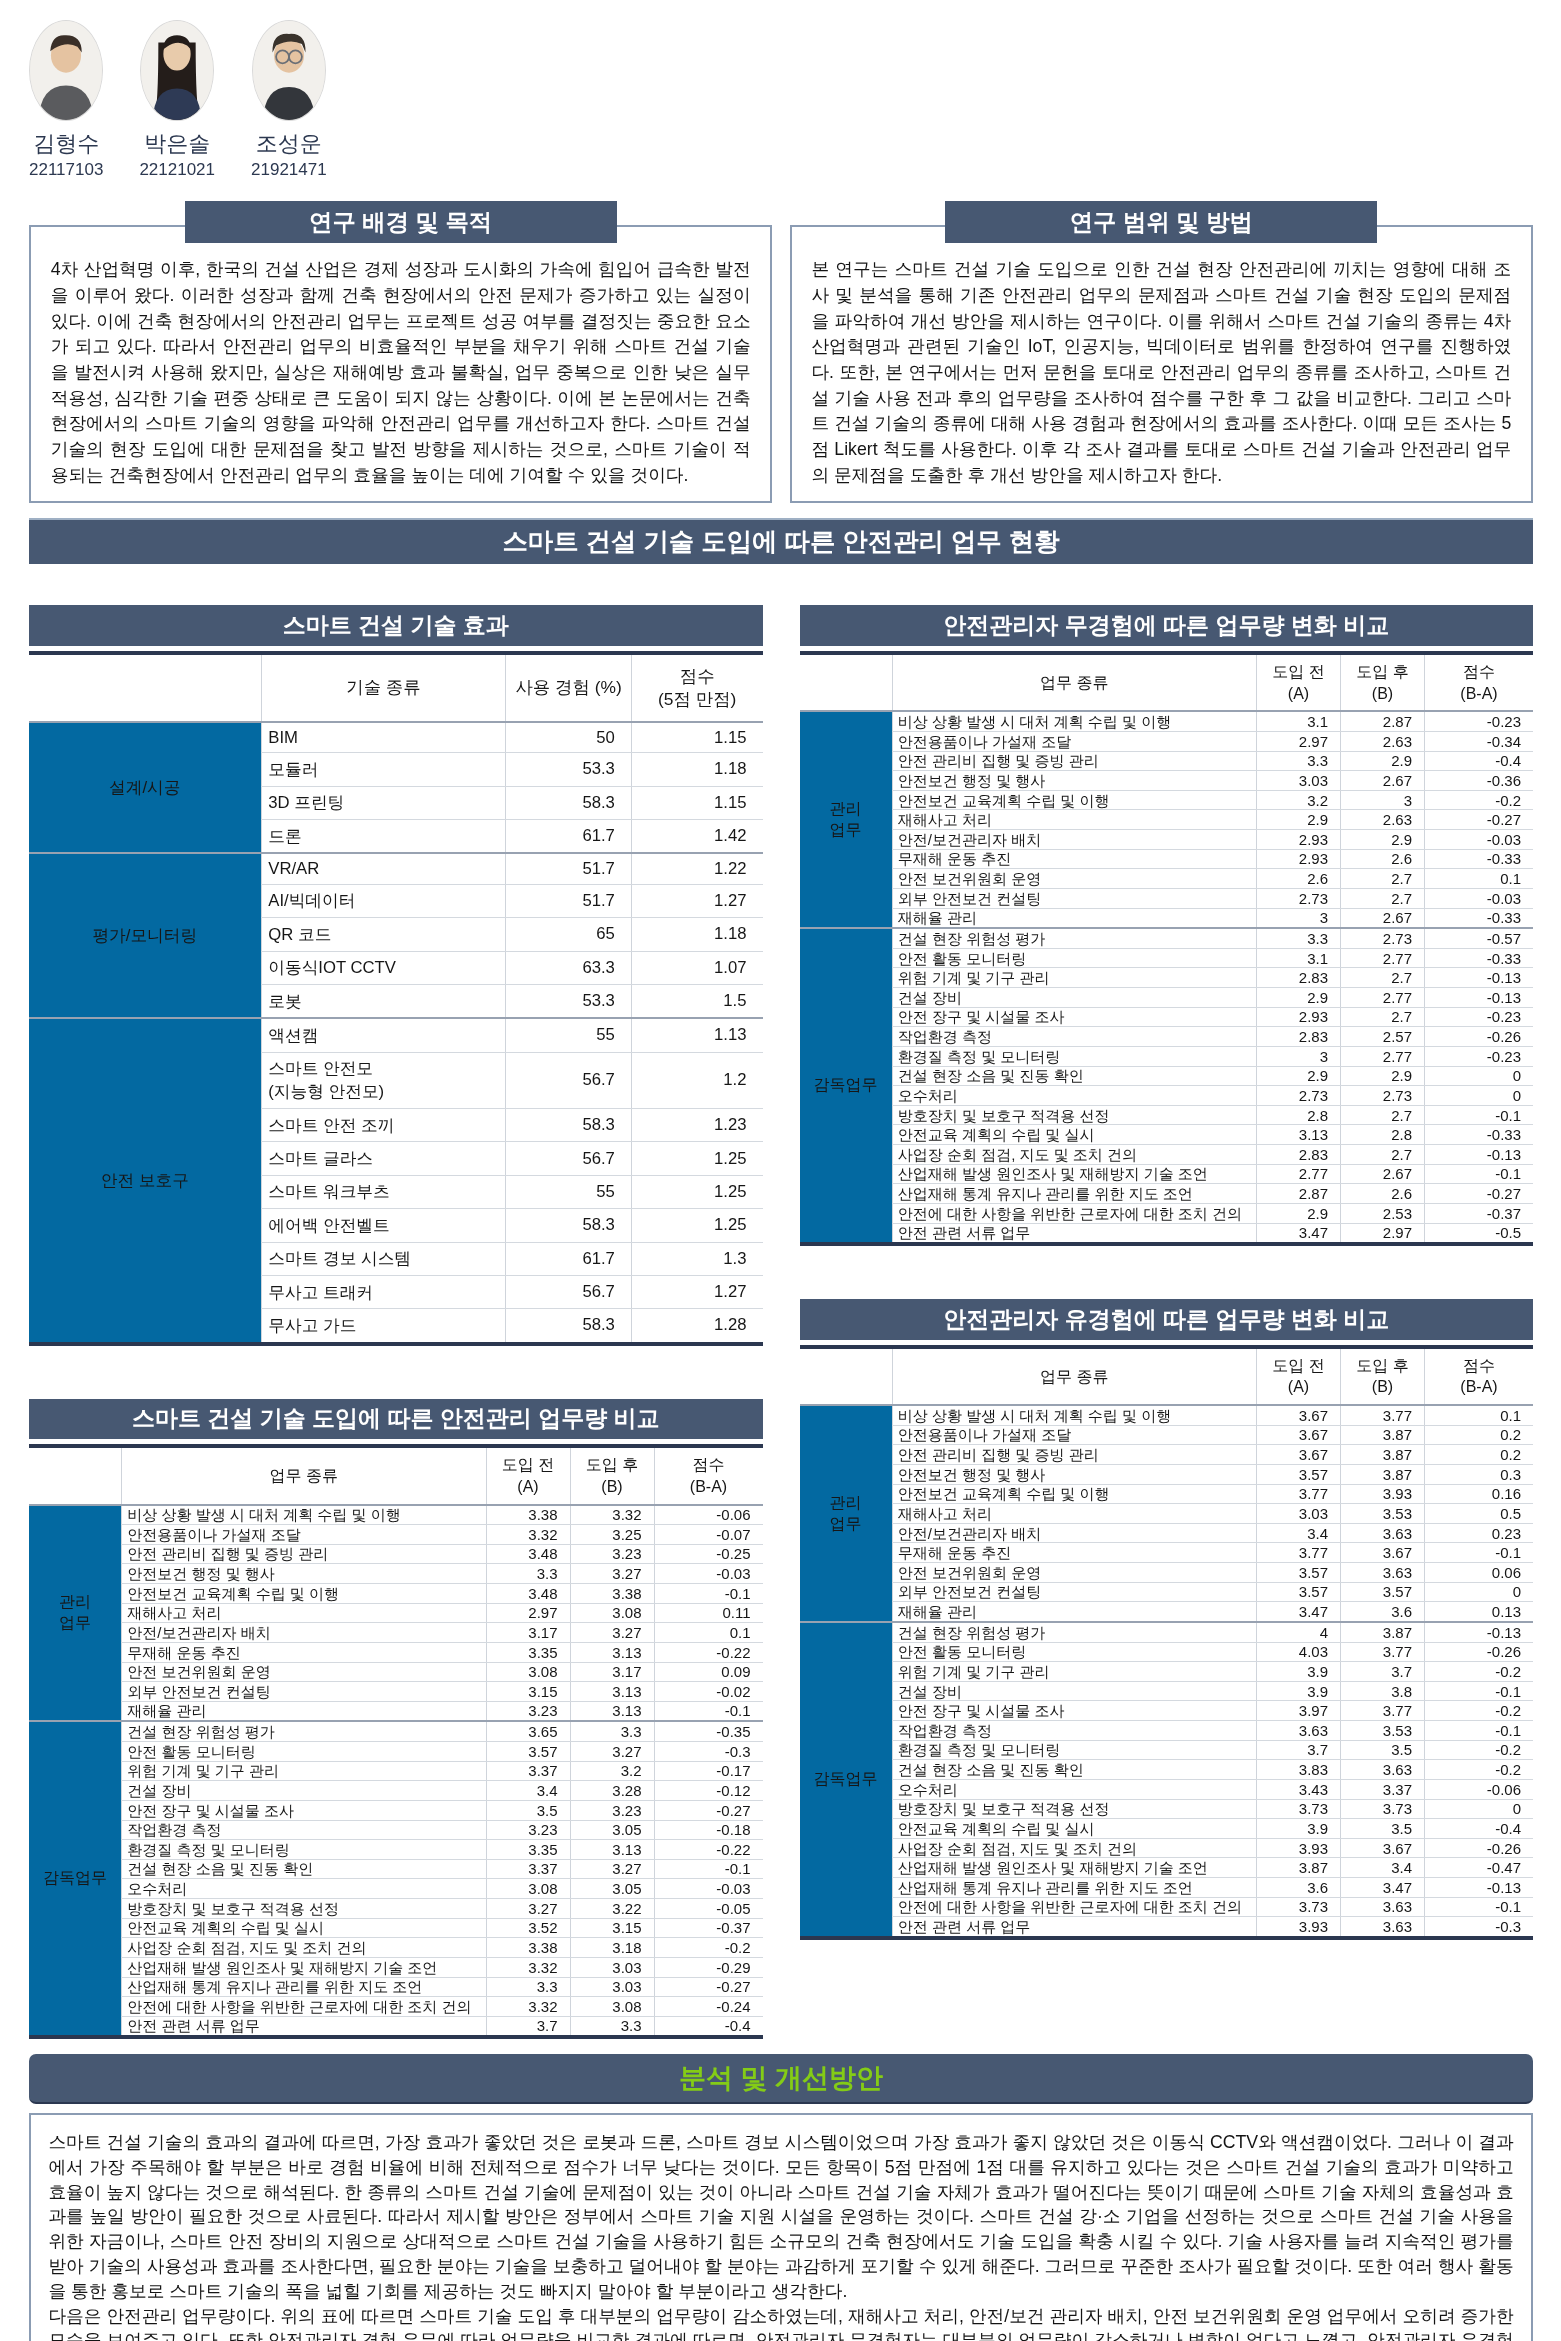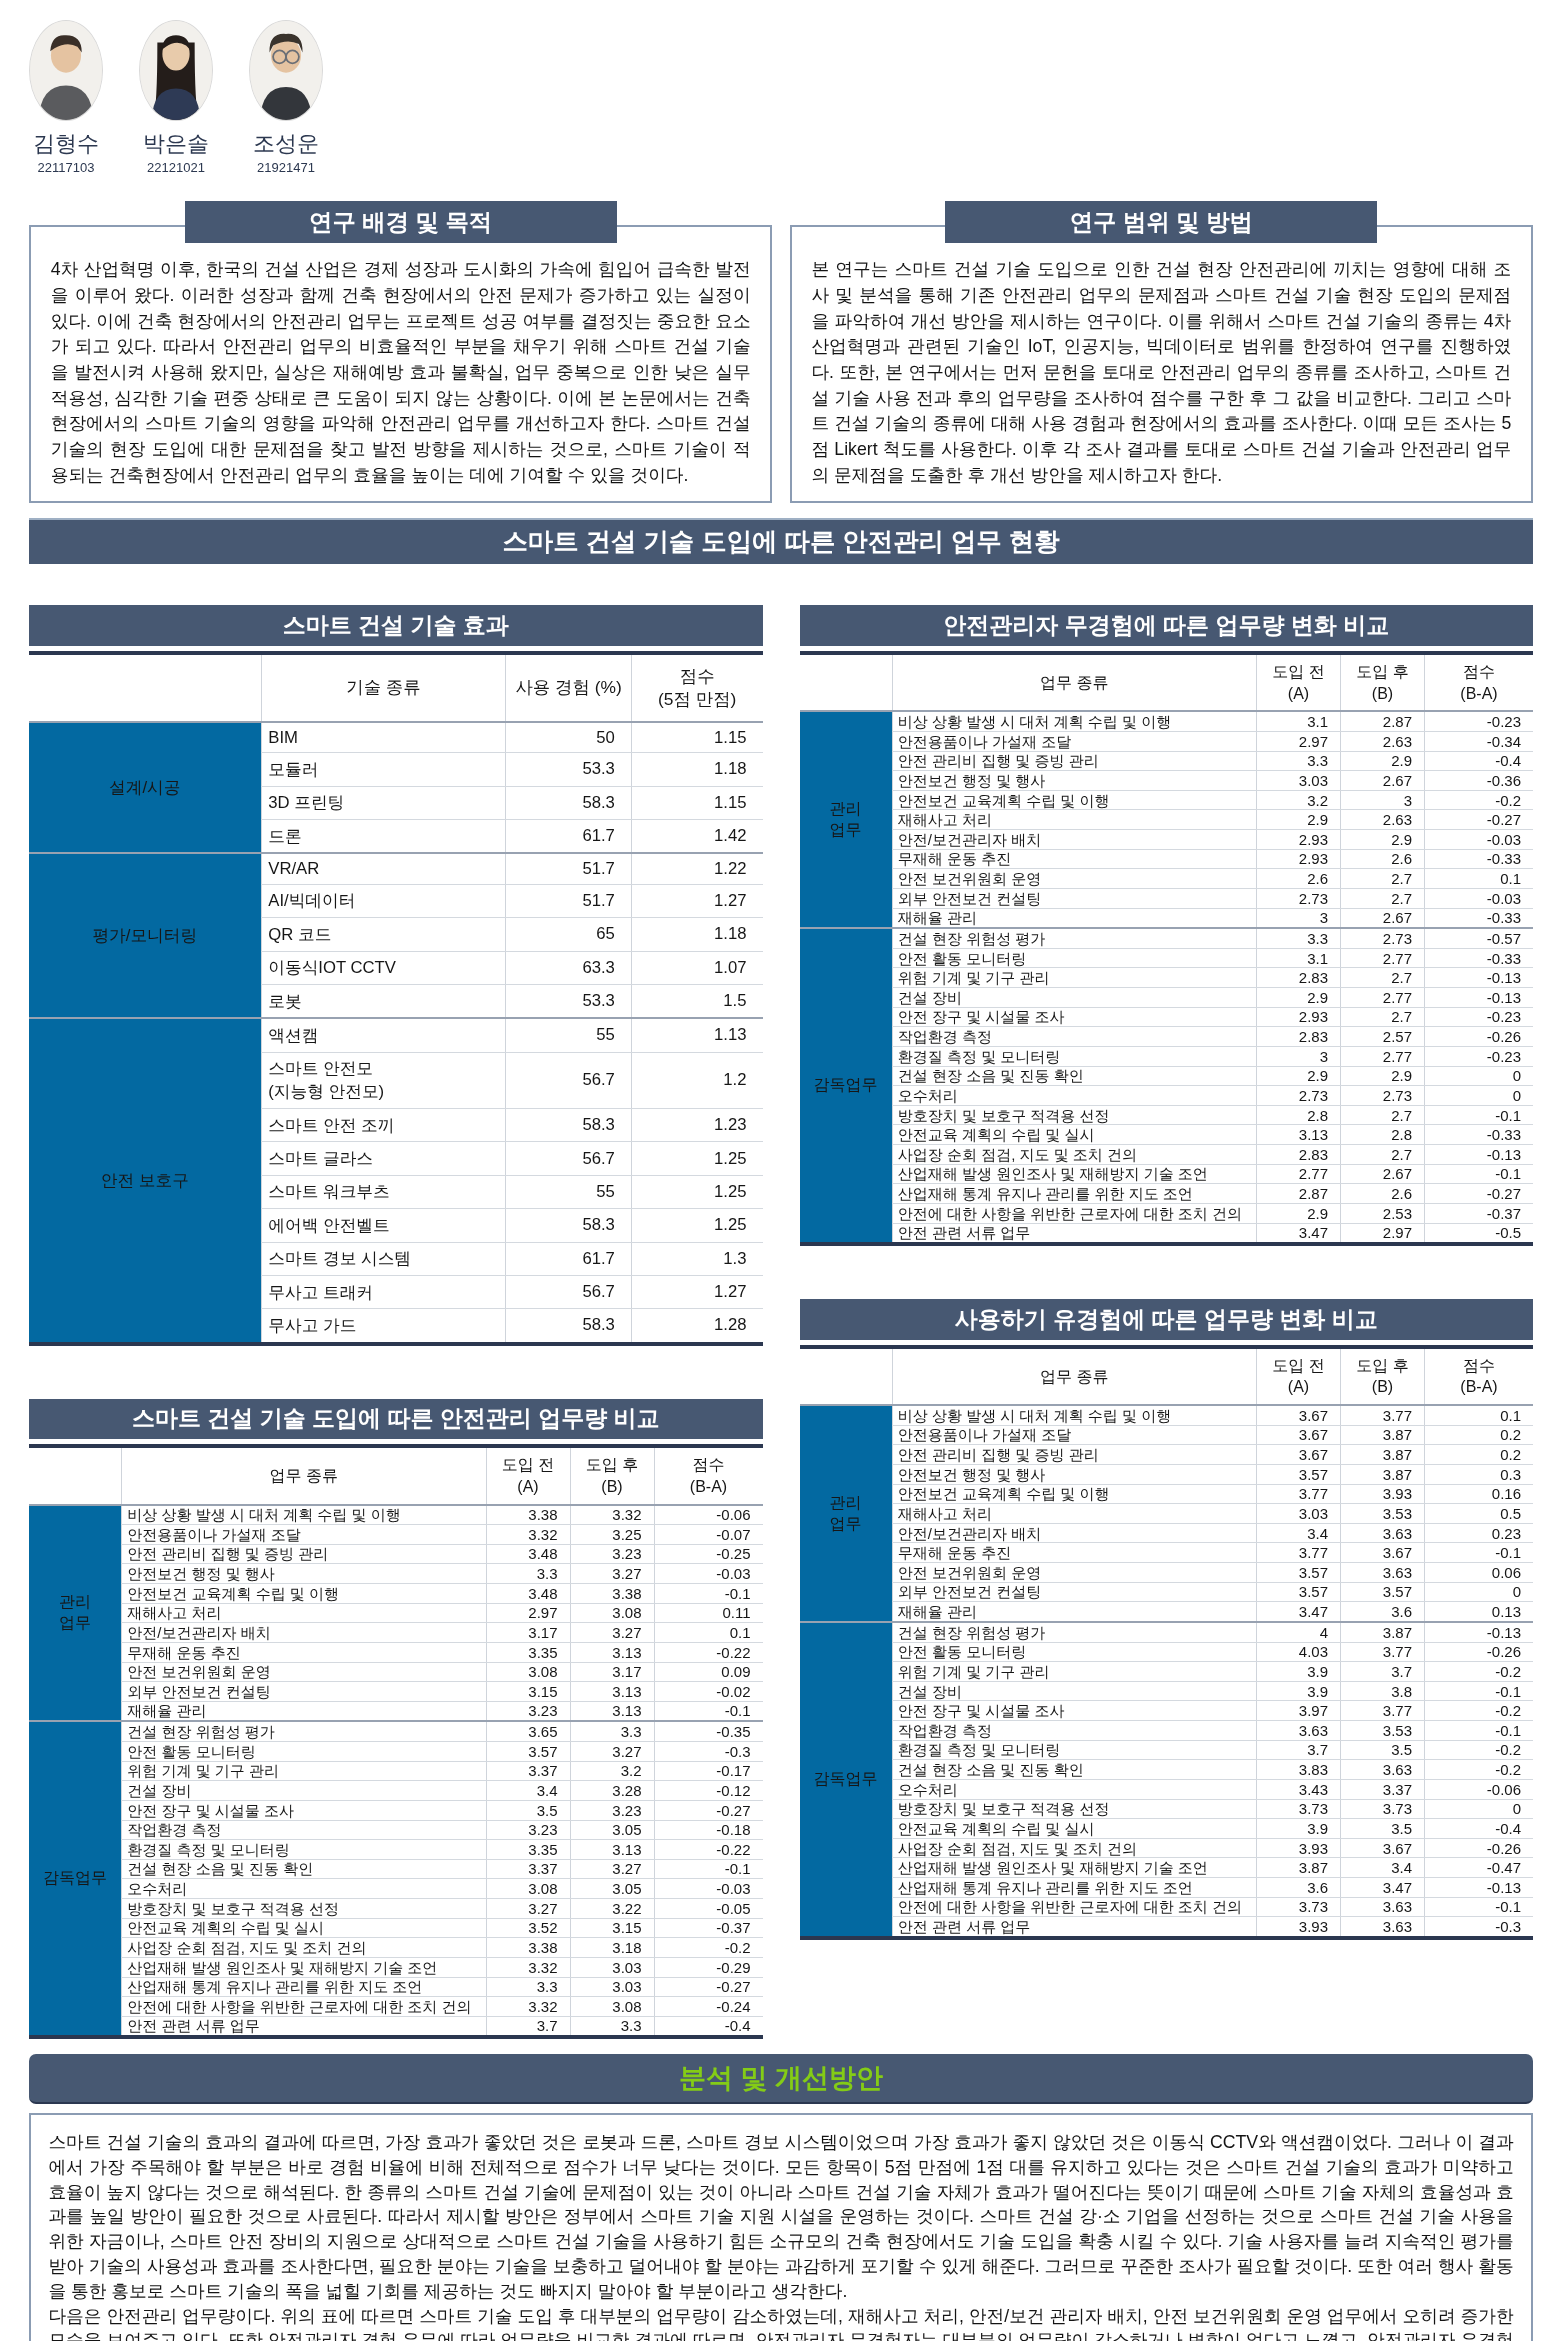--- a/index.html
+++ b/index.html
@@ -11,21 +11,21 @@
   
   .header{display:flex;justify-content:space-between;align-items:flex-start;height:182px;}
   .titles{flex:1;max-width:1069px;text-align:center;margin:10.7px 0 0 27px;}
   .h1{font-size:39px;font-weight:bold;color:#25314a;letter-spacing:-1.3px;line-height:1.15;}
   .h2{font-size:25px;font-weight:bold;color:#25314a;margin-top:8px;line-height:1.3;letter-spacing:-0.7px;}
   .authors{display:flex;gap:36px;margin:4px 12px 0 0;}
   .author{text-align:center;}
   .avatar{width:72px;height:99px;border-radius:50%;overflow:hidden;background:#efede9;border:1.3px solid #d9d9d9;margin:0 auto;}
   .avatar svg{width:100%;height:100%;display:block;}
   .aname{font-size:22px;color:#2c3850;margin-top:8px;}
-  .aid{font-size:13px;color:#2c3850;margin-top:1.3px;}
+  .aid{font-size:17px;color:#2c3850;margin-top:1.3px;}
   
   .mini-banner{width:432px;margin:0 auto;background:#475872;color:#fff;font-size:23.4px;font-weight:bold;
     text-align:center;padding:5.3px 0;position:relative;z-index:2;}
   .panels{display:grid;grid-template-columns:1fr 1fr;gap:17.4px;margin-top:2.7px;}
   .panel{border:2.7px solid #8b9cb3;margin-top:-18px;padding:29px 18.7px 12px;background:#fff;}
   .panel .body{font-size:17.7px;line-height:1.45;text-align:justify;margin:1px;color:#141414;}
   .wide-banner{margin:14.7px 0 12px;background:#475872;color:#fff;font-size:25.4px;font-weight:bold;
     text-align:center;padding:5.3px 0;border-top:2.7px solid #9fb0c4;}
   
   .tables-grid{display:grid;grid-template-columns:1fr 1fr;gap:37px;}
@@ -609,21 +609,21 @@
                   <td class="label">안전 관련 서류 업무</td>
                   <td class="num">3.47</td>
                   <td class="num">2.97</td>
                   <td class="num">-0.5</td>
                 </tr>
               </tbody>
             </table>
           </div>
       </div>
       <div class="table-block">
-        <div class="tbanner">사용하기 유경험에 따른 업무량 변화 비교</div>
+        <div class="tbanner">안전관리자 유경험에 따른 업무량 변화 비교</div>
         <div class="twrap t-tasks">
             <table>
               <thead>
                 <tr>
                   <th class="gcol"></th>
                   <th>업무 종류</th>
                   <th>도입 전
 (A)</th>
                   <th>도입 후
 (B)</th>

